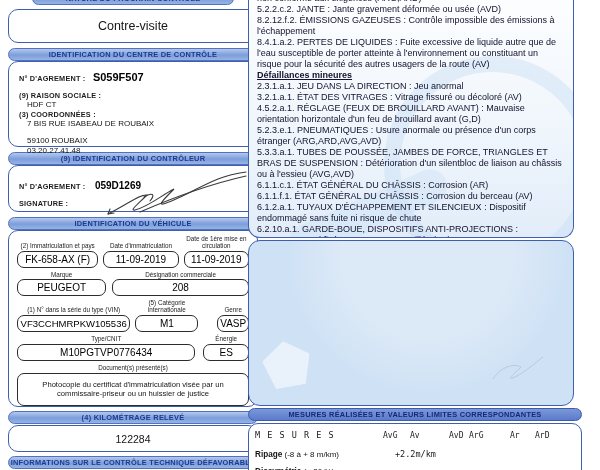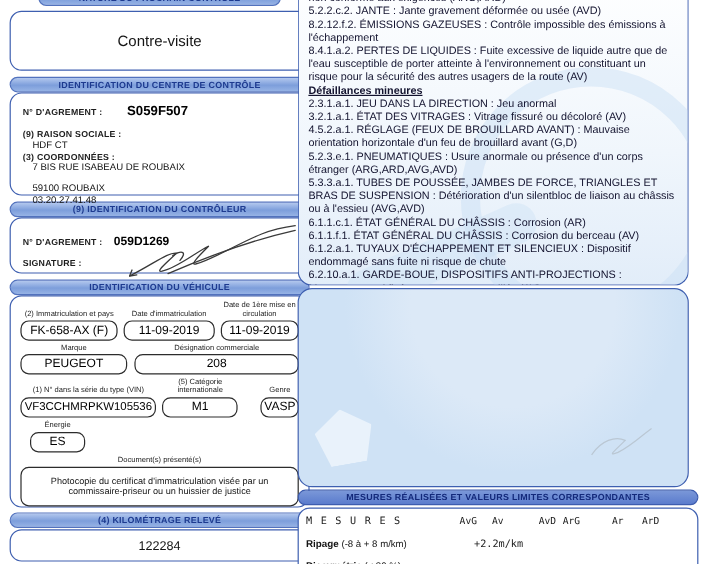--- a/index.html
+++ b/index.html
@@ -6,26 +6,26 @@
   .page{position:relative;width:600px;height:470px;overflow:hidden;background:#fff;
         font-family:"Liberation Sans",sans-serif;color:#111;}
   
   .left-col{position:absolute;left:8px;top:-8px;width:250px;}
   .bar{box-sizing:border-box;height:13px;border:1px solid #5272bd;border-radius:7px;
        background:linear-gradient(180deg,#b3c8ee 0%,#7d9edb 55%,#96b3e5 100%);
        display:flex;align-items:center;justify-content:center;
        font-size:7.4px;font-weight:bold;color:#1d3a8f;letter-spacing:.25px;white-space:nowrap;}
   .bar-inset{margin-left:24px;margin-right:24px;}
   .box{box-sizing:border-box;background:#fff;border:1.6px solid #3e5fb0;border-radius:10px;position:relative;}
-  .nature-box{height:50px;margin-top:4px;display:flex;align-items:center;justify-content:center;}
+  .nature-box{height:34px;margin-top:4px;display:flex;align-items:center;justify-content:center;}
   .nature-value{font-size:12.5px;color:#161616;}
   .bar-centre{margin-top:5px;}
   .centre-box{height:86px;padding:5px 10px;}
   .lbl{font-size:7.3px;font-weight:bold;color:#1c1c1c;letter-spacing:.2px;}
-  .big-val{font-size:11px;font-weight:bold;color:#000;margin-left:16px;}
+  .big-val{font-size:11px;font-weight:bold;color:#000;margin-left:3px;}
   .mid-val{font-size:10px;font-weight:bold;color:#000;margin-left:5px;}
   .plain{font-size:8px;color:#141414;margin-left:8px;line-height:9.5px;}
   .gap6{height:6px;}.gap8{height:8px;}
   .bar-ctrl{margin-top:5px;}
   .ctrl-box{height:47px;padding:9px 10px;}
   .sig-svg{position:absolute;right:4px;top:2px;}
   .bar-veh{margin-top:5px;}
   .veh-box{height:177px;padding:5px 8px;}
   .vrow{display:flex;align-items:flex-end;margin-bottom:4px;}
   .f{display:flex;flex-direction:column;align-items:center;}
@@ -159,20 +159,24 @@
         <div class="f" style="width:68px;margin-left:5px;">
           <div class="flabel">(5) Catégorie internationale</div>
           <div class="fbox">M1</div>
         </div>
         <div class="f" style="width:34px;margin-left:19px;">
           <div class="flabel">Genre</div>
           <div class="fbox">VASP</div>
         </div>
       </div>
       <div class="vrow">
+        <div class="f" style="width:180px;">
+          <div class="flabel">Type/CNIT</div>
+          <div class="fbox">M10PGTVP0776434</div>
+        </div>
         <div class="f" style="width:46px;margin-left:8px;">
           <div class="flabel">Énergie</div>
           <div class="fbox">ES</div>
         </div>
       </div>
       <div class="f" style="width:100%;">
         <div class="flabel">Document(s) présenté(s)</div>
         <div class="docs-box">Photocopie du certificat d'immatriculation visée par un commissaire-priseur ou un huissier de justice</div>
       </div>
     </div>

